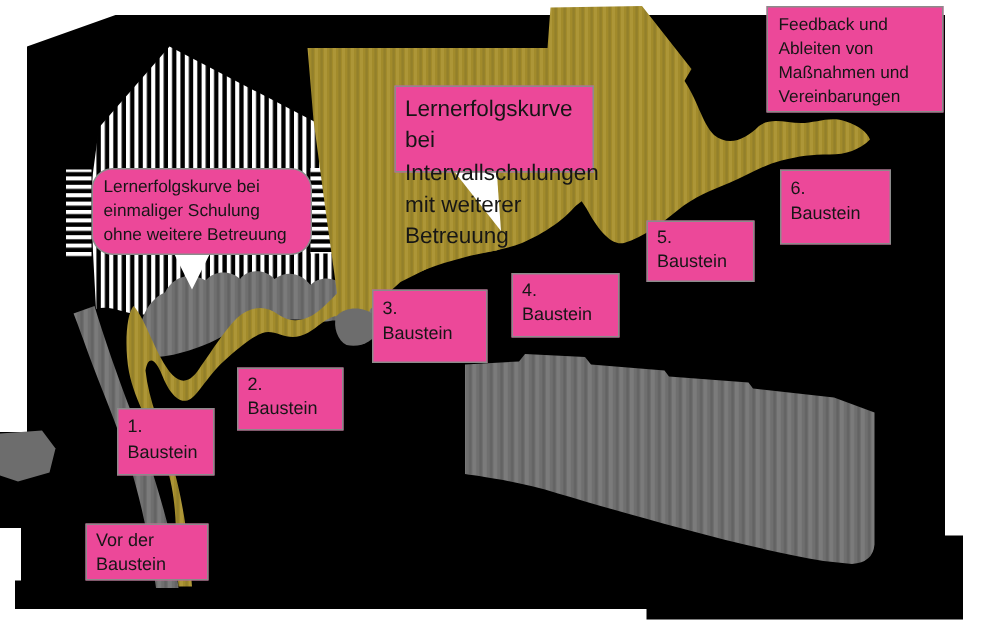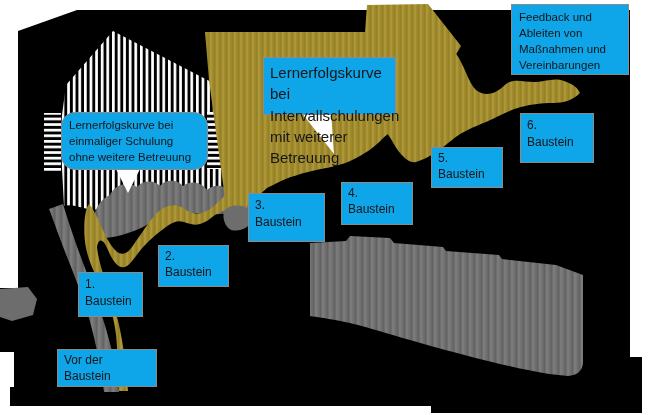--- a/index.html
+++ b/index.html
@@ -1,24 +1,24 @@
 <!DOCTYPE html>
 <html><head>
 <meta charset="utf-8">
 <style>
   html,body{margin:0;padding:0;background:#fff;}
   .canvas{position:relative;width:672px;height:415px;background:#ffffff;overflow:hidden;
           font-family:"Liberation Sans",sans-serif;}
   .canvas svg{position:absolute;left:0;top:0;}
-  .lbl{position:absolute;background:#0ea5e9;border:1px solid #8b8b8b;box-sizing:border-box;
+  .lbl{position:absolute;background:#ec4899;border:1px solid #8b8b8b;box-sizing:border-box;
        color:#161616;font-family:"Liberation Sans",sans-serif;}
   .stage{font-size:12px;line-height:1.38;padding:3px 6px;}
   .stage span{display:block;}
   .callout{font-size:11.5px;line-height:1.4;padding:4px 7px;}
-  #vor{left:57px;top:349px;width:100px;height:38px;line-height:1.3;padding-top:3px;}
+  #vor{left:57px;top:349px;width:82px;height:38px;line-height:1.3;padding-top:3px;}
   #b1{left:78px;top:272px;width:65px;height:45px;}
   #b2{left:158px;top:245px;width:71px;height:42px;line-height:1.3;}
   #b3{left:248px;top:193px;width:77px;height:49px;}
   #b4{left:341px;top:182px;width:72px;height:43px;line-height:1.3;}
   #b5{left:431px;top:147px;width:72px;height:41px;line-height:1.3;}
   #b6{left:520px;top:113px;width:74px;height:50px;}
   #c1{left:61px;top:112px;width:147px;height:58px;border-radius:14px;}
   #c2{left:263px;top:57px;width:133px;height:58px;font-size:15px;line-height:1.42;padding:4px 6px;}
   #c3{left:511px;top:4px;width:118px;height:71px;}
 </style>

